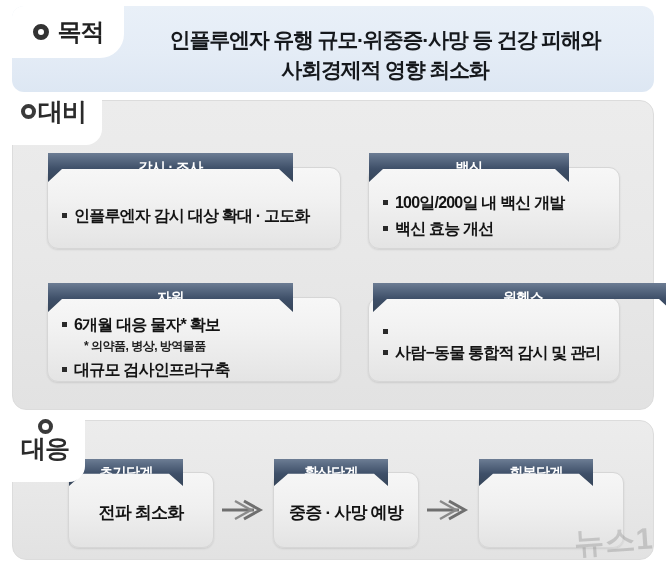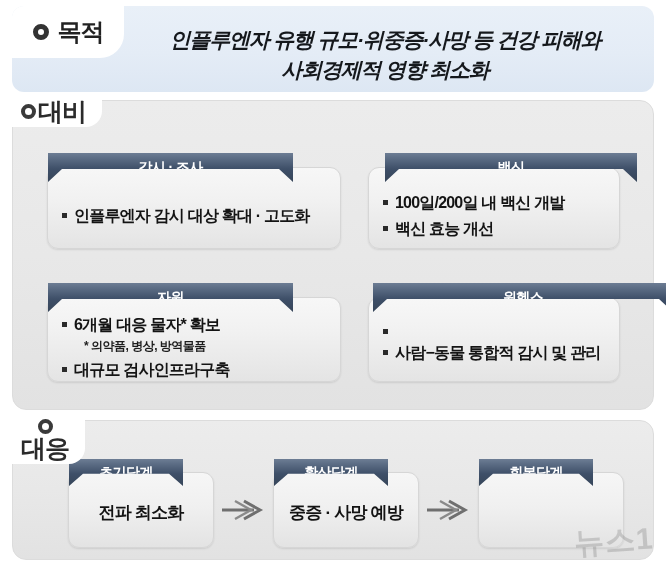--- a/index.html
+++ b/index.html
@@ -20,21 +20,21 @@
   }
 
   
   .label-pill {
     position: absolute;
     display: flex;
     align-items: center;
     gap: 2px;
     background: #ffffff;
     border-radius: 0 0 16px 0;
-    padding: 2px 16px 3px 9px;
+    padding: 2px 16px 21px 9px;
     z-index: 6;
   }
   .ring-icon {
     display: inline-block;
     width: 15px;
     height: 15px;
     border: 4px solid #3a3a3a;
     border-radius: 50%;
     box-sizing: border-box;
     flex: 0 0 auto;
@@ -90,21 +90,20 @@
     position: absolute;
     left: 112px;
     top: 0;
     right: 8px;
     height: 97px;
     display: flex;
     flex-direction: column;
     align-items: center;
     justify-content: center;
     gap: 4px;
-    font-style: italic;
   }
   .purpose-line {
     font-size: 21px;
     font-weight: bold;
     color: #15181c;
     letter-spacing: -1.2px;
     white-space: nowrap;
     line-height: 1.2;
   }
 
@@ -189,21 +188,21 @@
     color: #1d1d1d;
     letter-spacing: -0.5px;
     margin: 0 0 2px 22px;
     white-space: nowrap;
   }
 
   
   #card-surveillance { left: 47px; top: 167px; width: 294px; height: 82px; }
   #card-surveillance .card-tab { left: 0px; width: 245px; }
   #card-vaccine { left: 368px; top: 167px; width: 252px; height: 82px; }
-  #card-vaccine .card-tab { left: 16px; width: 252px; }
+  #card-vaccine .card-tab { left: 0px; width: 200px; }
   #card-resource { left: 47px; top: 297px; width: 294px; height: 85px; }
   #card-resource .card-tab { left: 0px; width: 245px; }
   #card-onehealth { left: 368px; top: 297px; width: 252px; height: 85px; }
   #card-onehealth .card-tab { left: 4px; width: 300px; }
 
   
   .stage {
     position: absolute;
     top: 472px;
     width: 146px;

